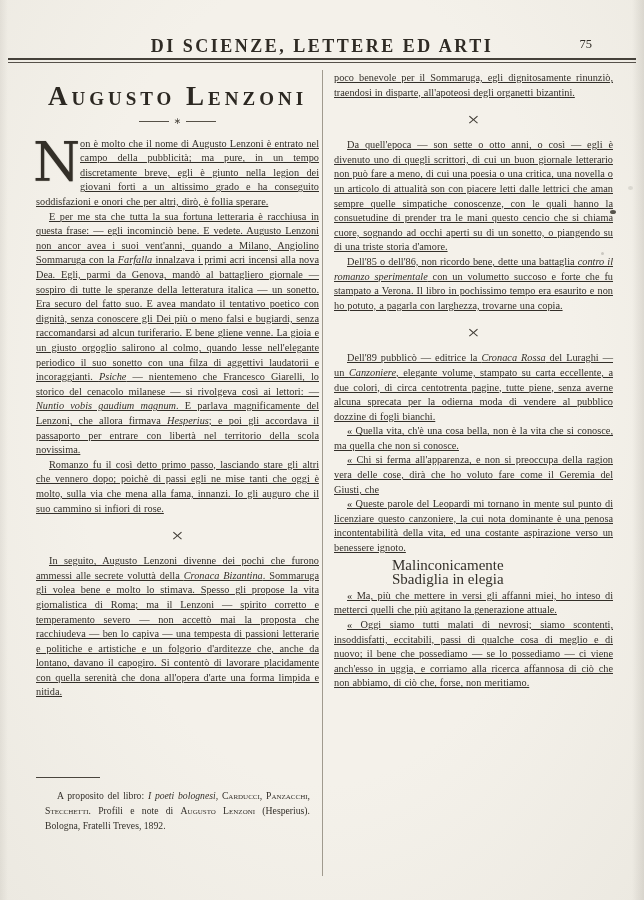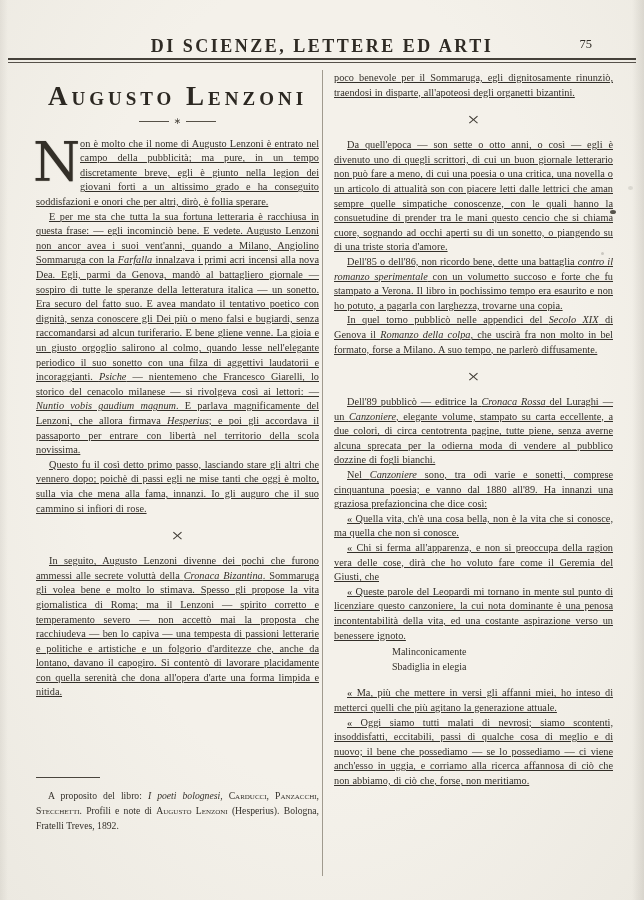--- a/index.html
+++ b/index.html
@@ -34,25 +34,25 @@
   .it{font-style:italic;}
   .sc{font-variant:small-caps;}
 
   .dropcap{float:left;font-family:"DejaVu Serif",serif;font-size:54px;line-height:50px;
         height:57px;width:40px;margin:1px 7px 0 -3px;text-align:center;color:#332f28;
         text-shadow:0 0 1px rgba(51,47,40,.55);}
 
   .divider{text-align:center;font-size:19px;line-height:1;margin:10px 0 9px;color:#3f3b34;
         transform:scaleX(1.15);}
 
-  .verse{margin:2px 0 12px 58px;font-size:10px;line-height:14.6px;}
+  .verse{margin:2px 0 2px 58px;font-size:15px;line-height:14.6px;}
 
   .footnote{position:absolute;left:36px;top:777px;width:283px;}
   .footnote-rule{width:64px;border-top:1px solid #4a453d;margin:0 0 10px 0;}
-  .footnote .fn-text{margin:0;font-size:9.7px;line-height:15px;text-align:justify;text-indent:12px;}
+  .footnote .fn-text{margin:9px;font-size:9.7px;line-height:15px;text-align:justify;text-indent:12px;}
 
   .speck{position:absolute;background:#3c3830;border-radius:50%;}
   .speck-1{left:610px;top:210px;width:6px;height:4px;opacity:.85;}
   .speck-2{left:601px;top:252px;width:3px;height:3px;opacity:.22;}
   .speck-3{left:628px;top:186px;width:5px;height:4px;opacity:.12;}
 </style>
 </head>
 <body>
 
 <div class="page">
@@ -64,36 +64,34 @@
   <div class="col-divider"></div>
 
   <div class="left-col">
     <h1 class="article-title">Augusto Lenzoni</h1>
     <div class="ornament">
       <span class="ornament-center">∗</span>
     </div>
     <div>
         <p class="para has-dropcap"><span class="dropcap">N</span>on è molto che il nome di Augusto Lenzoni è entrato nel campo della pubblicità; ma pure, in un tempo discretamente breve, egli è giunto nella legion dei giovani forti a un altissimo grado e ha conseguito soddisfazioni e onori che per altri, dirò, è follia sperare.</p>
         <p class="para">E per me sta che tutta la sua fortuna letteraria è racchiusa in questa frase: — egli incominciò bene. E vedete. Augusto Lenzoni non ancor avea i suoi vent'anni, quando a Milano, Angiolino Sommaruga con la <span class="it">Farfalla</span> innalzava i primi acri incensi alla nova Dea. Egli, parmi da Genova, mandò al battagliero giornale — sospiro di tutte le speranze della letteratura italica — un sonetto. Era securo del fatto suo. E avea mandato il tentativo poetico con dignità, senza conoscere gli Dei più o meno falsi e bugiardi, senza raccomandarsi ad alcun turiferario. E bene gliene venne. La gioia e un giusto orgoglio salirono al colmo, quando lesse nell'elegante periodico il suo sonetto con una filza di aggettivi laudatorii e incoraggianti. <span class="it">Psiche</span> — nientemeno che Francesco Giarelli, lo storico del cenacolo milanese — si rivolgeva così ai lettori: — <span class="it">Nuntio vobis gaudium magnum</span>. E parlava magnificamente del Lenzoni, che allora firmava <span class="it">Hesperius</span>; e poi gli accordava il passaporto per entrare con libertà nel territorio della scola novissima.</p>
-        <p class="para">Questo fu il così detto primo passo, lasciando stare gli altri che vennero dopo; poichè di passi egli ne mise tanti che oggi è molto, sulla via che mena alla fama, innanzi. Io gli auguro che il suo cammino si infiori di rose.</p>
+        <p class="para">Romanzo fu il così detto primo passo, lasciando stare gli altri che vennero dopo; poichè di passi egli ne mise tanti che oggi è molto, sulla via che mena alla fama, innanzi. Io gli auguro che il suo cammino si infiori di rose.</p>
         <div class="divider">×</div>
         <p class="para">In seguito, Augusto Lenzoni divenne dei pochi che furono ammessi alle secrete voluttà della <span class="it">Cronaca Bizantina</span>. Sommaruga gli volea bene e molto lo stimava. Spesso gli propose la vita giornalistica di Roma; ma il Lenzoni — spirito corretto e temperamento severo — non accettò mai la proposta che racchiudeva — ben lo capiva — una tempesta di passioni letterarie e politiche e artistiche e un folgorio d'arditezze che, anche da lontano, davano il capogiro. Si contentò di lavorare placidamente con quella serenità che dona all'opera d'arte una forma limpida e nitida.</p>
       </div>
   </div>
 
   <div class="right-col">
     <div>
         <p class="para noindent">poco benevole per il Sommaruga, egli dignitosamente rinunziò, traendosi in disparte, all'apoteosi degli organetti bizantini.</p>
         <div class="divider">×</div>
         <p class="para">Da quell'epoca — son sette o otto anni, o così — egli è divenuto uno di quegli scrittori, di cui un buon giornale letterario non può fare a meno, di cui una poesia o una critica, una novella o un articolo di attualità son con piacere letti dalle lettrici che aman sempre quelle simpatiche conoscenze, con le quali hanno la consuetudine di prender tra le mani questo cencio che si chiama cuore, sognando ad occhi aperti su di un sonetto, o piangendo su di una triste storia d'amore.</p>
         <p class="para">Dell'85 o dell'86, non ricordo bene, dette una battaglia <span class="it">contro il romanzo sperimentale</span> con un volumetto succoso e forte che fu stampato a Verona. Il libro in pochissimo tempo era esaurito e non ho potuto, a pagarla con larghezza, trovarne una copia.</p>
-        <p class="para">In quel torno pubblicò nelle appendici del <span class="it">Secolo XIX</span> di Genova il <span class="it">Romanzo della colpa</span>, che uscirà fra non molto in bel formato, forse a Milano. A suo tempo, ne parlerò diffusamente.</p>
         <div class="divider">×</div>
         <p class="para">Dell'89 pubblicò — editrice la <span class="it">Cronaca Rossa</span> del Luraghi — un <span class="it">Canzoniere</span>, elegante volume, stampato su carta eccellente, a due colori, di circa centotrenta pagine, tutte piene, senza averne alcuna sprecata per la odierna moda di vendere al pubblico dozzine di fogli bianchi.</p>
-        <p class="para">Nel <span class="it">Canzoniere</span> sono, tra odi varie e sonetti, comprese cinquantuna poesia; e vanno dal 1880 all'89. Ha innanzi una graziosa prefazioncina che dice così:</p>
         <p class="para">« Quella vita, ch'è una cosa bella, non è la vita che si conosce, ma quella che non si conosce.</p>
         <p class="para">« Chi si ferma all'apparenza, e non si preoccupa della ragion vera delle cose, dirà che ho voluto fare come il Geremia del Giusti, che</p>
         <p class="para">« Queste parole del Leopardi mi tornano in mente sul punto di licenziare questo canzoniere, la cui nota dominante è una penosa incontentabilità della vita, ed una costante aspirazione verso un benessere ignoto.</p>
         <div class="verse">
           <div>Malinconicamente</div>
           <div>Sbadiglia in elegia</div>
         </div>
         <p class="para">« Ma, più che mettere in versi gli affanni miei, ho inteso di metterci quelli che più agitano la generazione attuale.</p>
         <p class="para">« Oggi siamo tutti malati di nevrosi; siamo scontenti, insoddisfatti, eccitabili, passi di qualche cosa di meglio e di nuovo; il bene che possediamo — se lo possediamo — ci viene anch'esso in uggia, e corriamo alla ricerca affannosa di ciò che non abbiamo, di ciò che, forse, non meritiamo.</p>
       </div>

